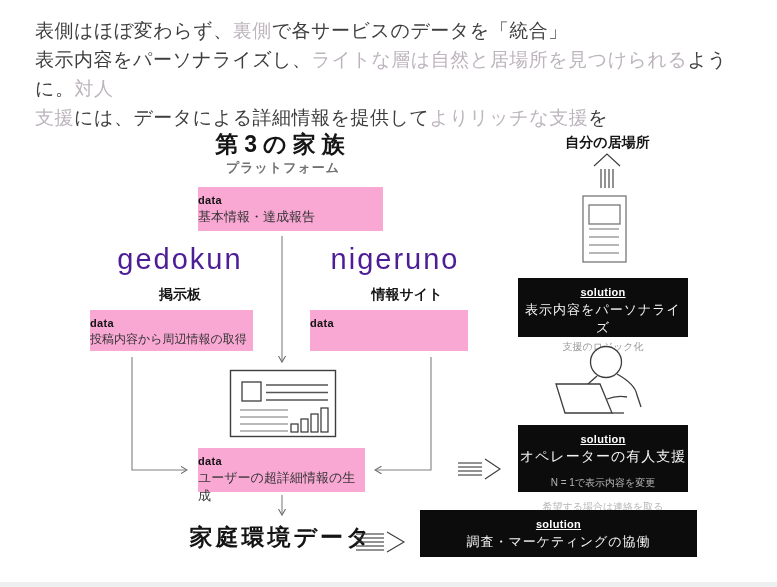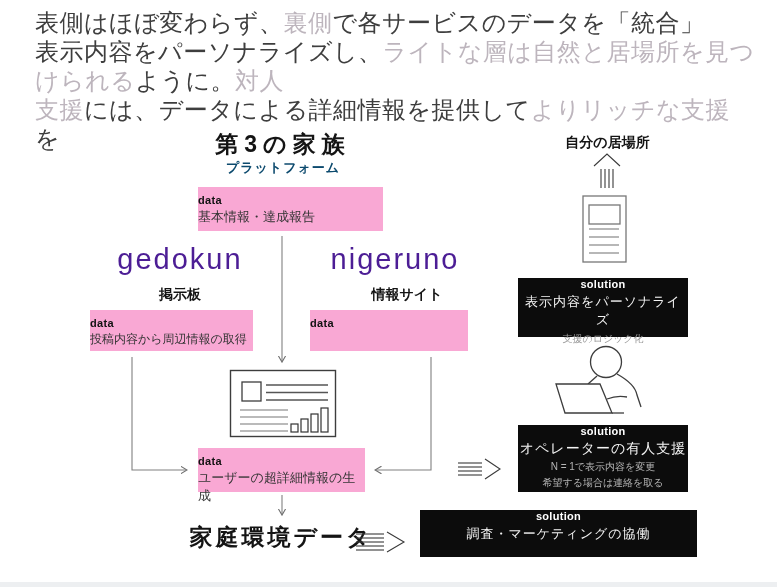--- a/index.html
+++ b/index.html
@@ -2,56 +2,56 @@
 <html><head>
 <meta charset="utf-8">
 <style>
   html,body{margin:0;padding:0;background:#fff;}
   .canvas{
     position:relative;width:777px;height:587px;background:#ffffff;overflow:hidden;
     font-family:"Liberation Sans","DejaVu Sans",sans-serif;color:#1a1a1a;
   }
   
   .header-text{
-    position:absolute;left:35px;top:8px;width:720px;
-    font-size:24px;line-height:29px;color:#3e3e3e;letter-spacing:0.5px;
+    position:absolute;left:35px;top:16px;width:720px;
+    font-size:19px;line-height:29px;color:#3e3e3e;letter-spacing:0.5px;
   }
   .header-text .muted{color:#bdb5bd;}
   
   .abs{position:absolute;}
   .center{text-align:center;}
   
   .platform-title{left:158px;top:129px;width:250px;font-size:23px;font-weight:600;letter-spacing:6px;color:#141414;}
-  .platform-subtitle{left:158px;top:159px;width:250px;font-size:13px;font-weight:700;letter-spacing:1px;color:#0c4a6e;}
+  .platform-subtitle{left:158px;top:159px;width:250px;font-size:13px;font-weight:700;letter-spacing:1px;color:#737373;}
   .service-name{font-size:29px;letter-spacing:2px;color:#4c1d95;font-weight:400;}
   .service-type{font-size:14px;font-weight:700;color:#141414;}
   .gedokun-name{left:95px;top:243px;width:170px;}
   .gedokun-type{left:95px;top:286px;width:170px;}
   .nigeruno-name{left:310px;top:243px;width:170px;}
   .nigeruno-type{left:322px;top:286px;width:170px;}
   .bottom-title{left:166px;top:522px;width:230px;font-size:23px;font-weight:600;letter-spacing:3px;color:#141414;}
   .place-title{left:550px;top:134px;width:115px;font-size:14px;font-weight:700;color:#141414;}
   
   .data-box{background:#f9a8d4;text-align:left;}
   .data-box .data-label{font-weight:700;font-size:11px;color:#111;padding-top:7px;letter-spacing:0.3px;}
   .data-box .data-text{font-size:13px;color:#333;margin-top:2px;font-family:Liberation Serif, serif;}
   .data-box.small .data-text{font-size:12px;}
   .db-platform{left:198px;top:187px;width:185px;height:44px;}
   .db-gedokun{left:90px;top:310px;width:163px;height:41px;}
   .db-nigeruno{left:310px;top:310px;width:158px;height:41px;}
   .db-merged{left:198px;top:448px;width:167px;height:44px;}
   
   .solution-box{background:#0c0c0c;text-align:center;color:#fff;}
-  .solution-box .sol-label{font-weight:700;font-size:11px;color:#fff;letter-spacing:0.3px;}
+  .solution-box .sol-label{font-weight:700;font-size:11px;color:#fff;padding-top:8px;letter-spacing:0.3px;text-decoration:underline;}
   .solution-box .sol-title{font-size:13px;color:#f4f4f4;margin-top:3px;letter-spacing:1px;}
   .solution-box .sol-note{font-size:10px;color:#9a9a9a;margin-top:3px;line-height:14px;}
   .sol-1{left:518px;top:278px;width:170px;height:59px;}
   .sol-2{left:518px;top:425px;width:170px;height:67px;}
   .sol-2 .sol-title{font-size:14px;}
-  .sol-2 .sol-note{margin-top:2px;color:#b5b5b5;}
+  .sol-2 .sol-note{margin-top:10px;color:#b5b5b5;}
   .sol-3{left:420px;top:510px;width:277px;height:47px;}
   
   .overlay{position:absolute;left:0;top:0;pointer-events:none;}
   .bottom-strip{left:0;top:582px;width:777px;height:5px;background:#edeff1;}
   svg{display:block;}
 </style>
 </head>
 <body>
 
 <div class="canvas">

